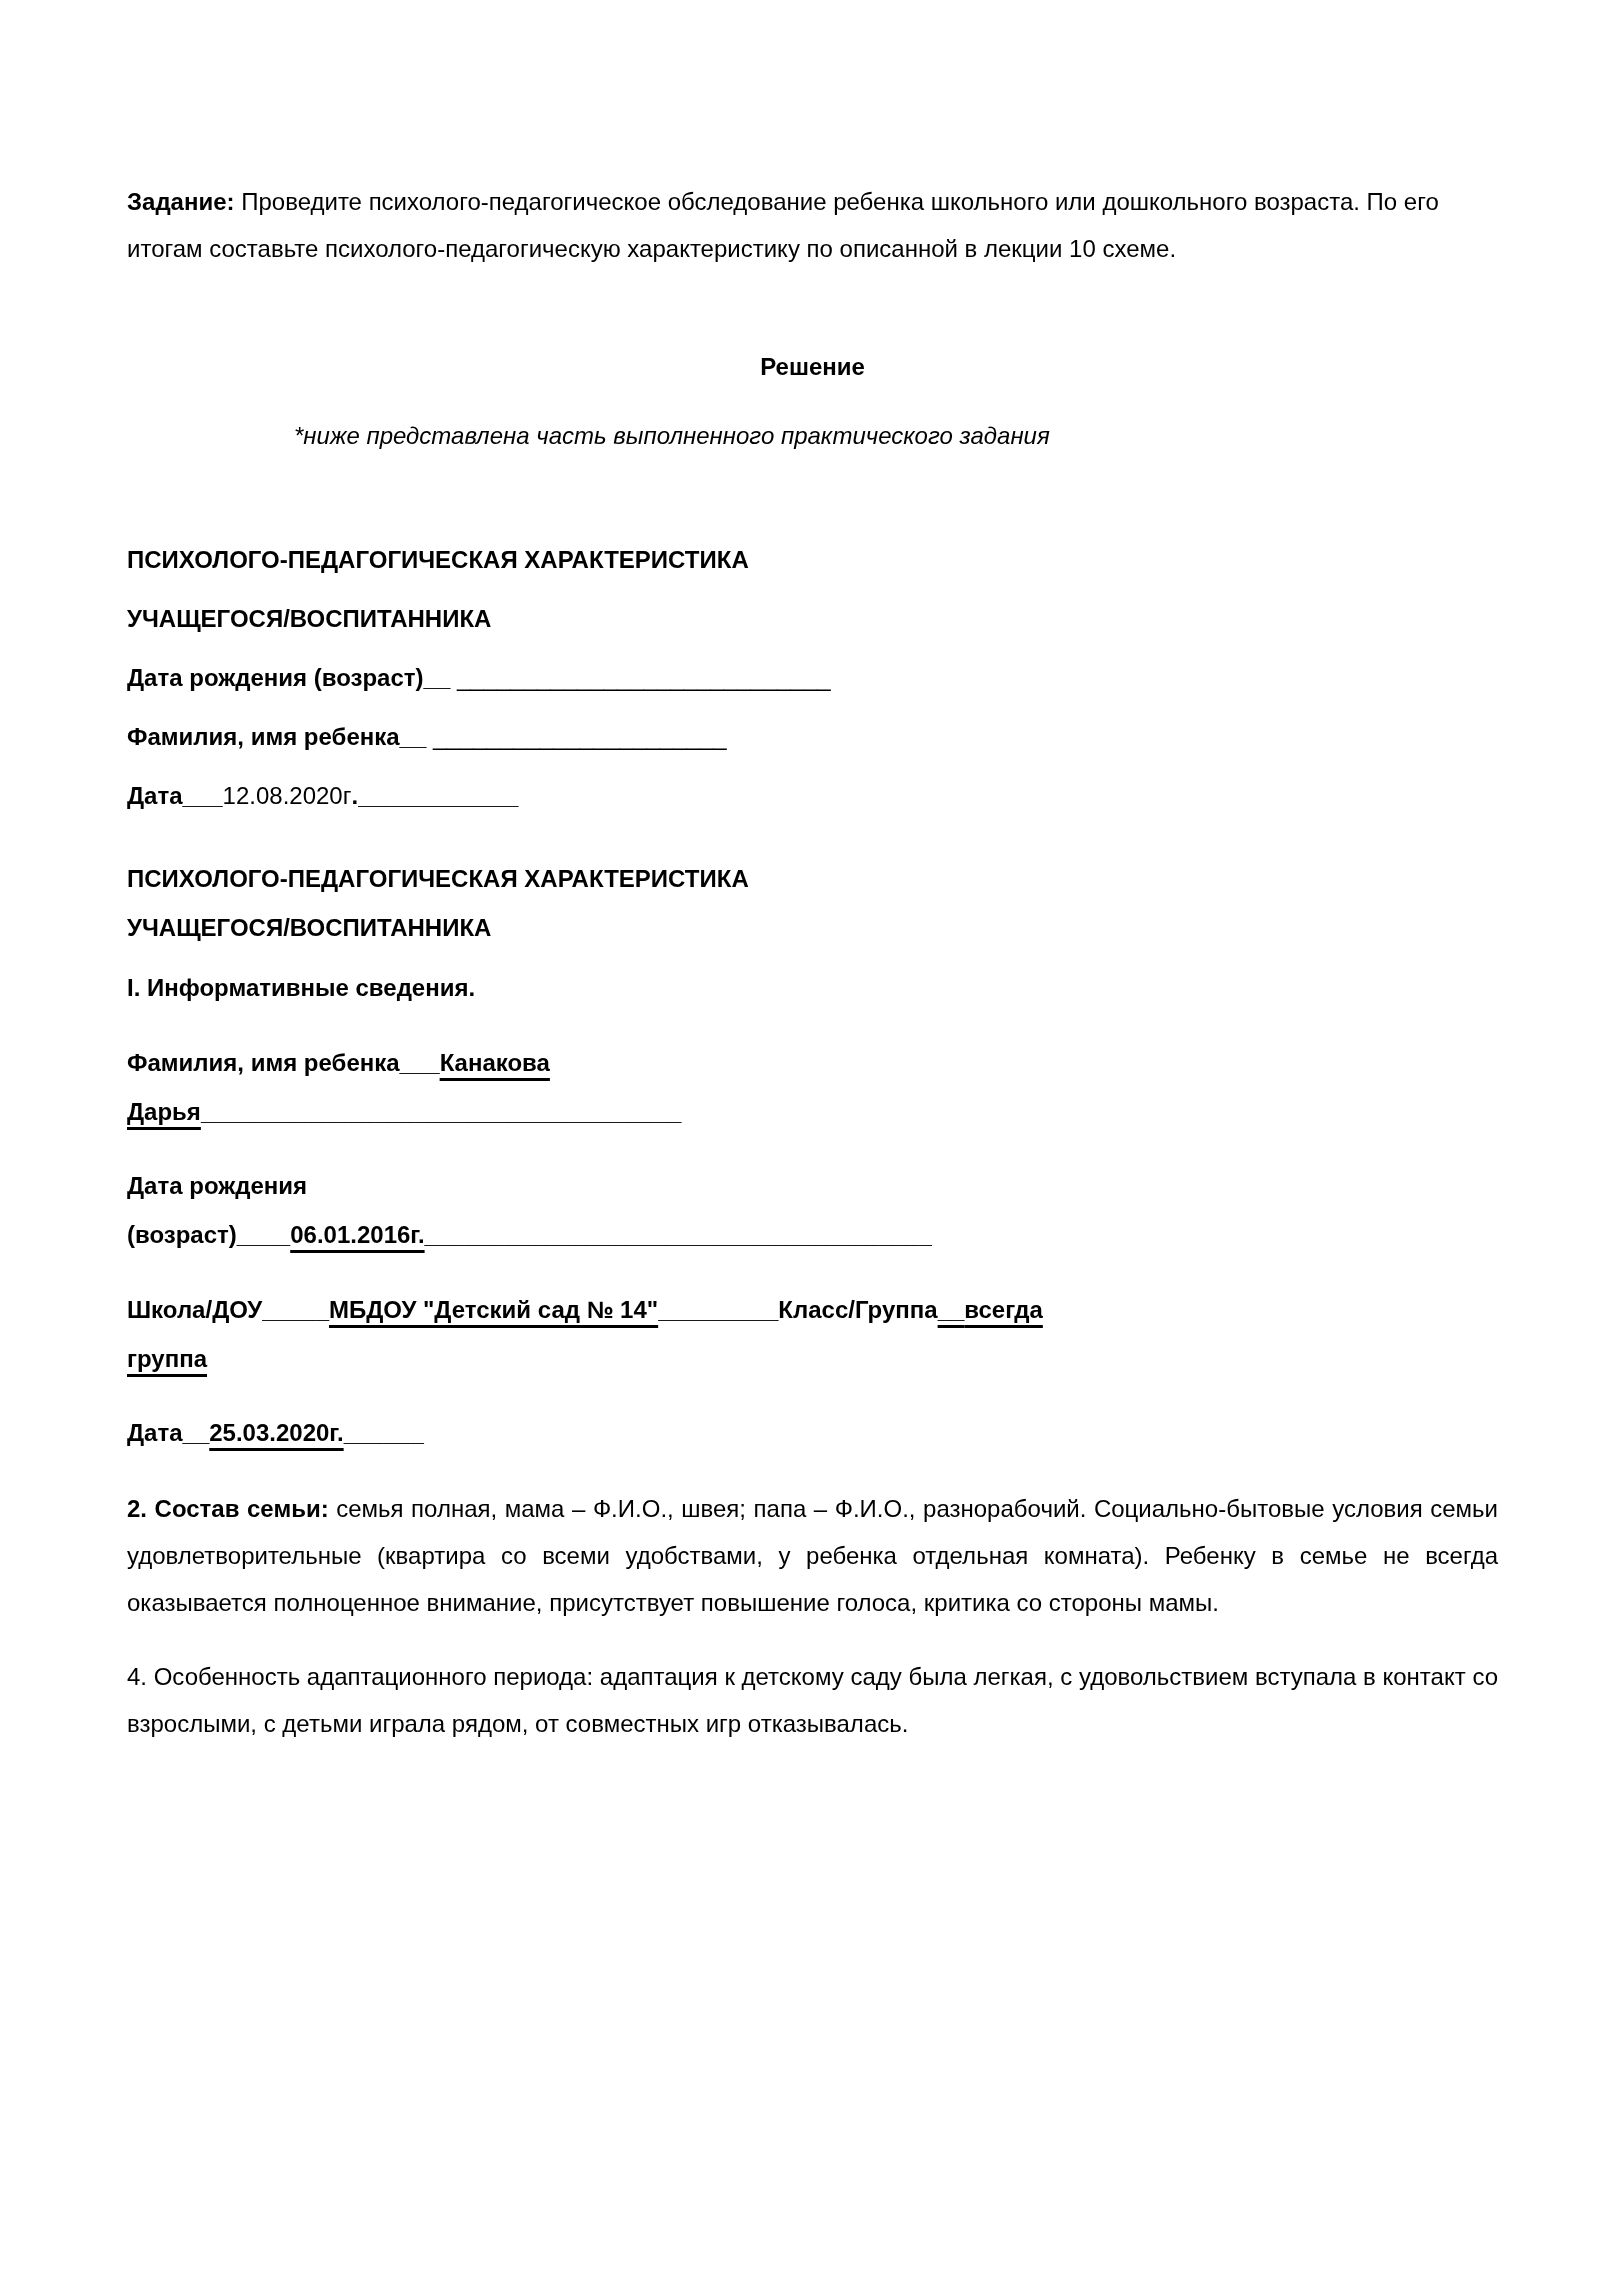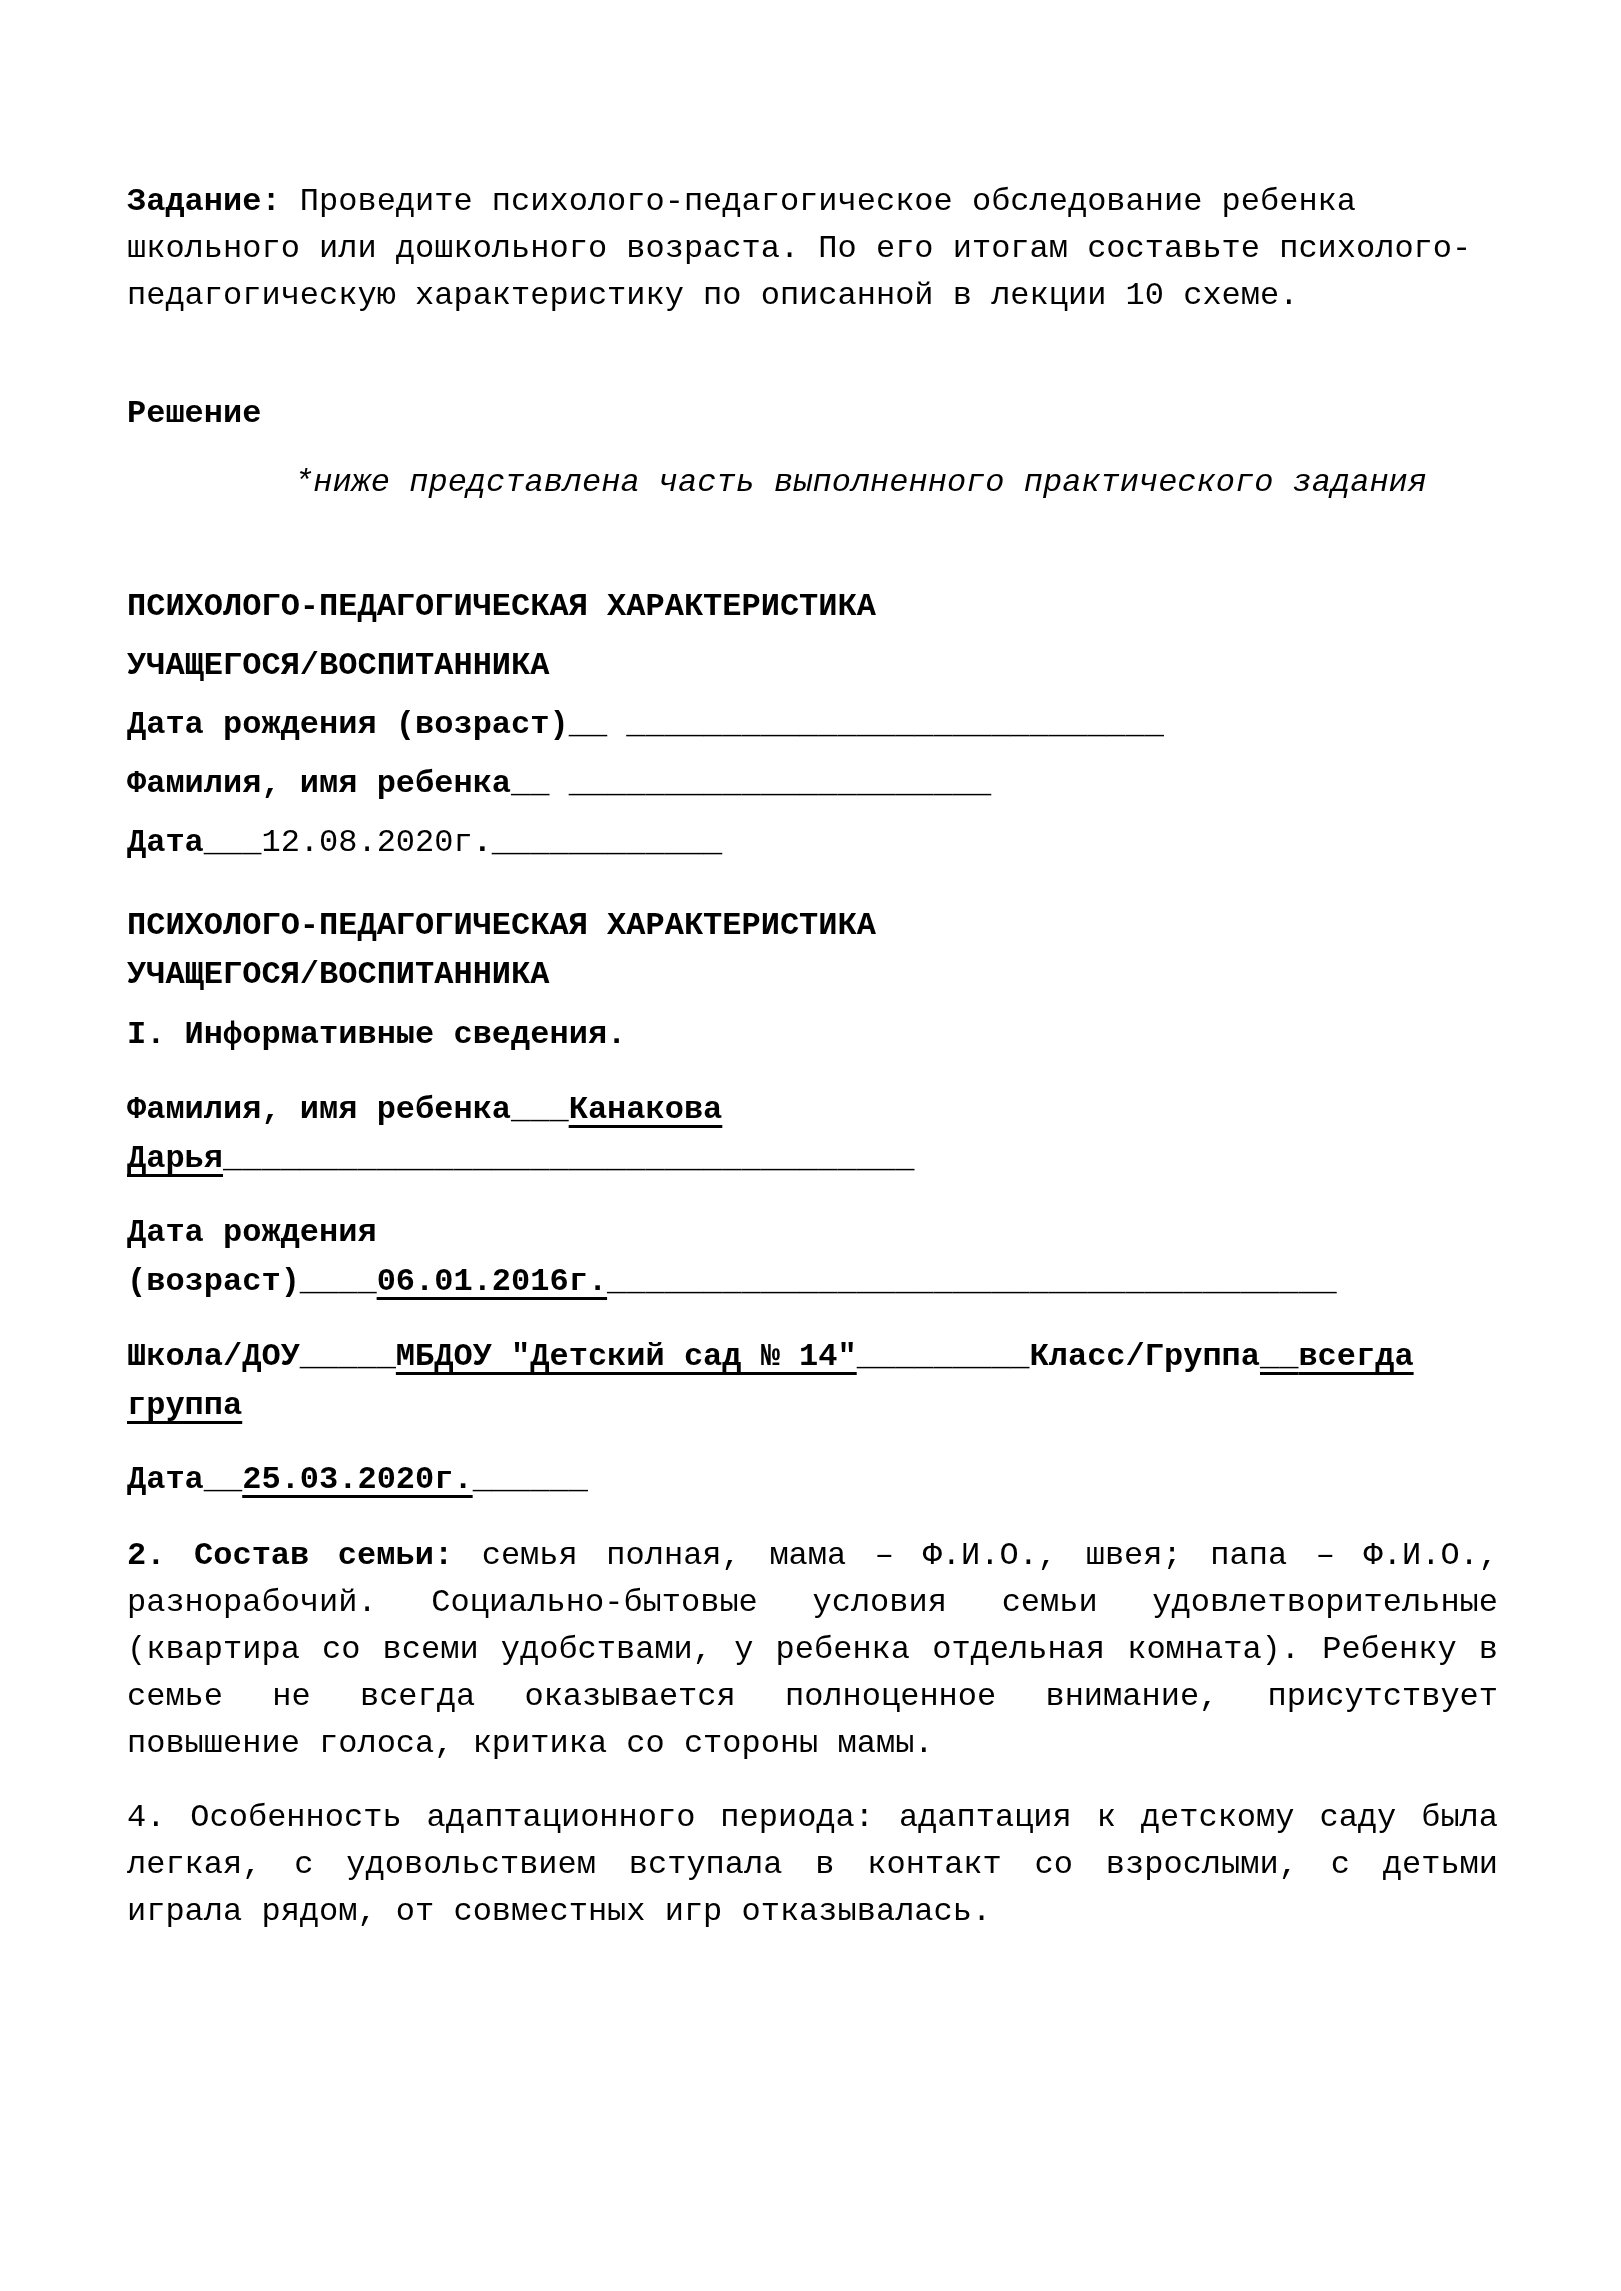--- a/index.html
+++ b/index.html
@@ -4,29 +4,29 @@
 <style>
   html, body { margin: 0; padding: 0; background: #ffffff; }
   .page {
     position: relative;
     width: 1621px;
     height: 2292px;
     box-sizing: border-box;
     background: #ffffff;
     color: #000000;
     padding: 178px 123px 0 127px;
-    font-family: Liberation Mono, monospace;
-    font-size: 32px;
+    font-family: Liberation Sans, sans-serif;
+    font-size: 24px;
     -webkit-font-smoothing: antialiased;
   }
   p { margin: 0; }
   .b { font-weight: bold; }
   .u { text-decoration: underline; text-decoration-thickness: 2.9px; text-underline-offset: 6.9px; }
   .task { line-height: 47px; text-align: left; }
-  .solution-title { margin-top: 71px; line-height: 47px; font-weight: bold; }
+  .solution-title { margin-top: 71px; line-height: 47px; text-align: center; font-weight: bold; }
   .solution-note { margin-top: 21.6px; line-height: 47px; font-style: italic; text-indent: 167px; }
   .form1 { margin-top: 71px; }
   .form1 .line { line-height: 59px; }
   .form2 { margin-top: 29px; }
   .form2 .title-line { line-height: 49px; font-weight: bold; }
   .section-heading { margin-top: 11.8px; line-height: 49px; font-weight: bold; }
   .field { margin-top: 25.5px; }
   .field .line { line-height: 49px; font-weight: bold; }
   .para { margin-top: 27.4px; line-height: 47px; }
   .justify { text-align: justify; }

